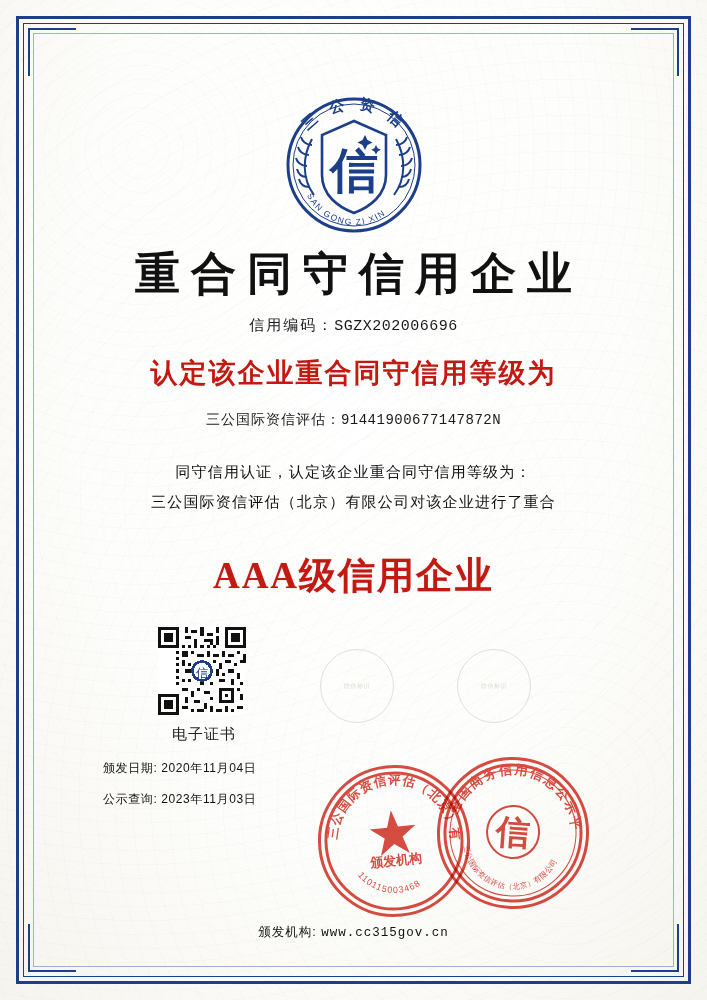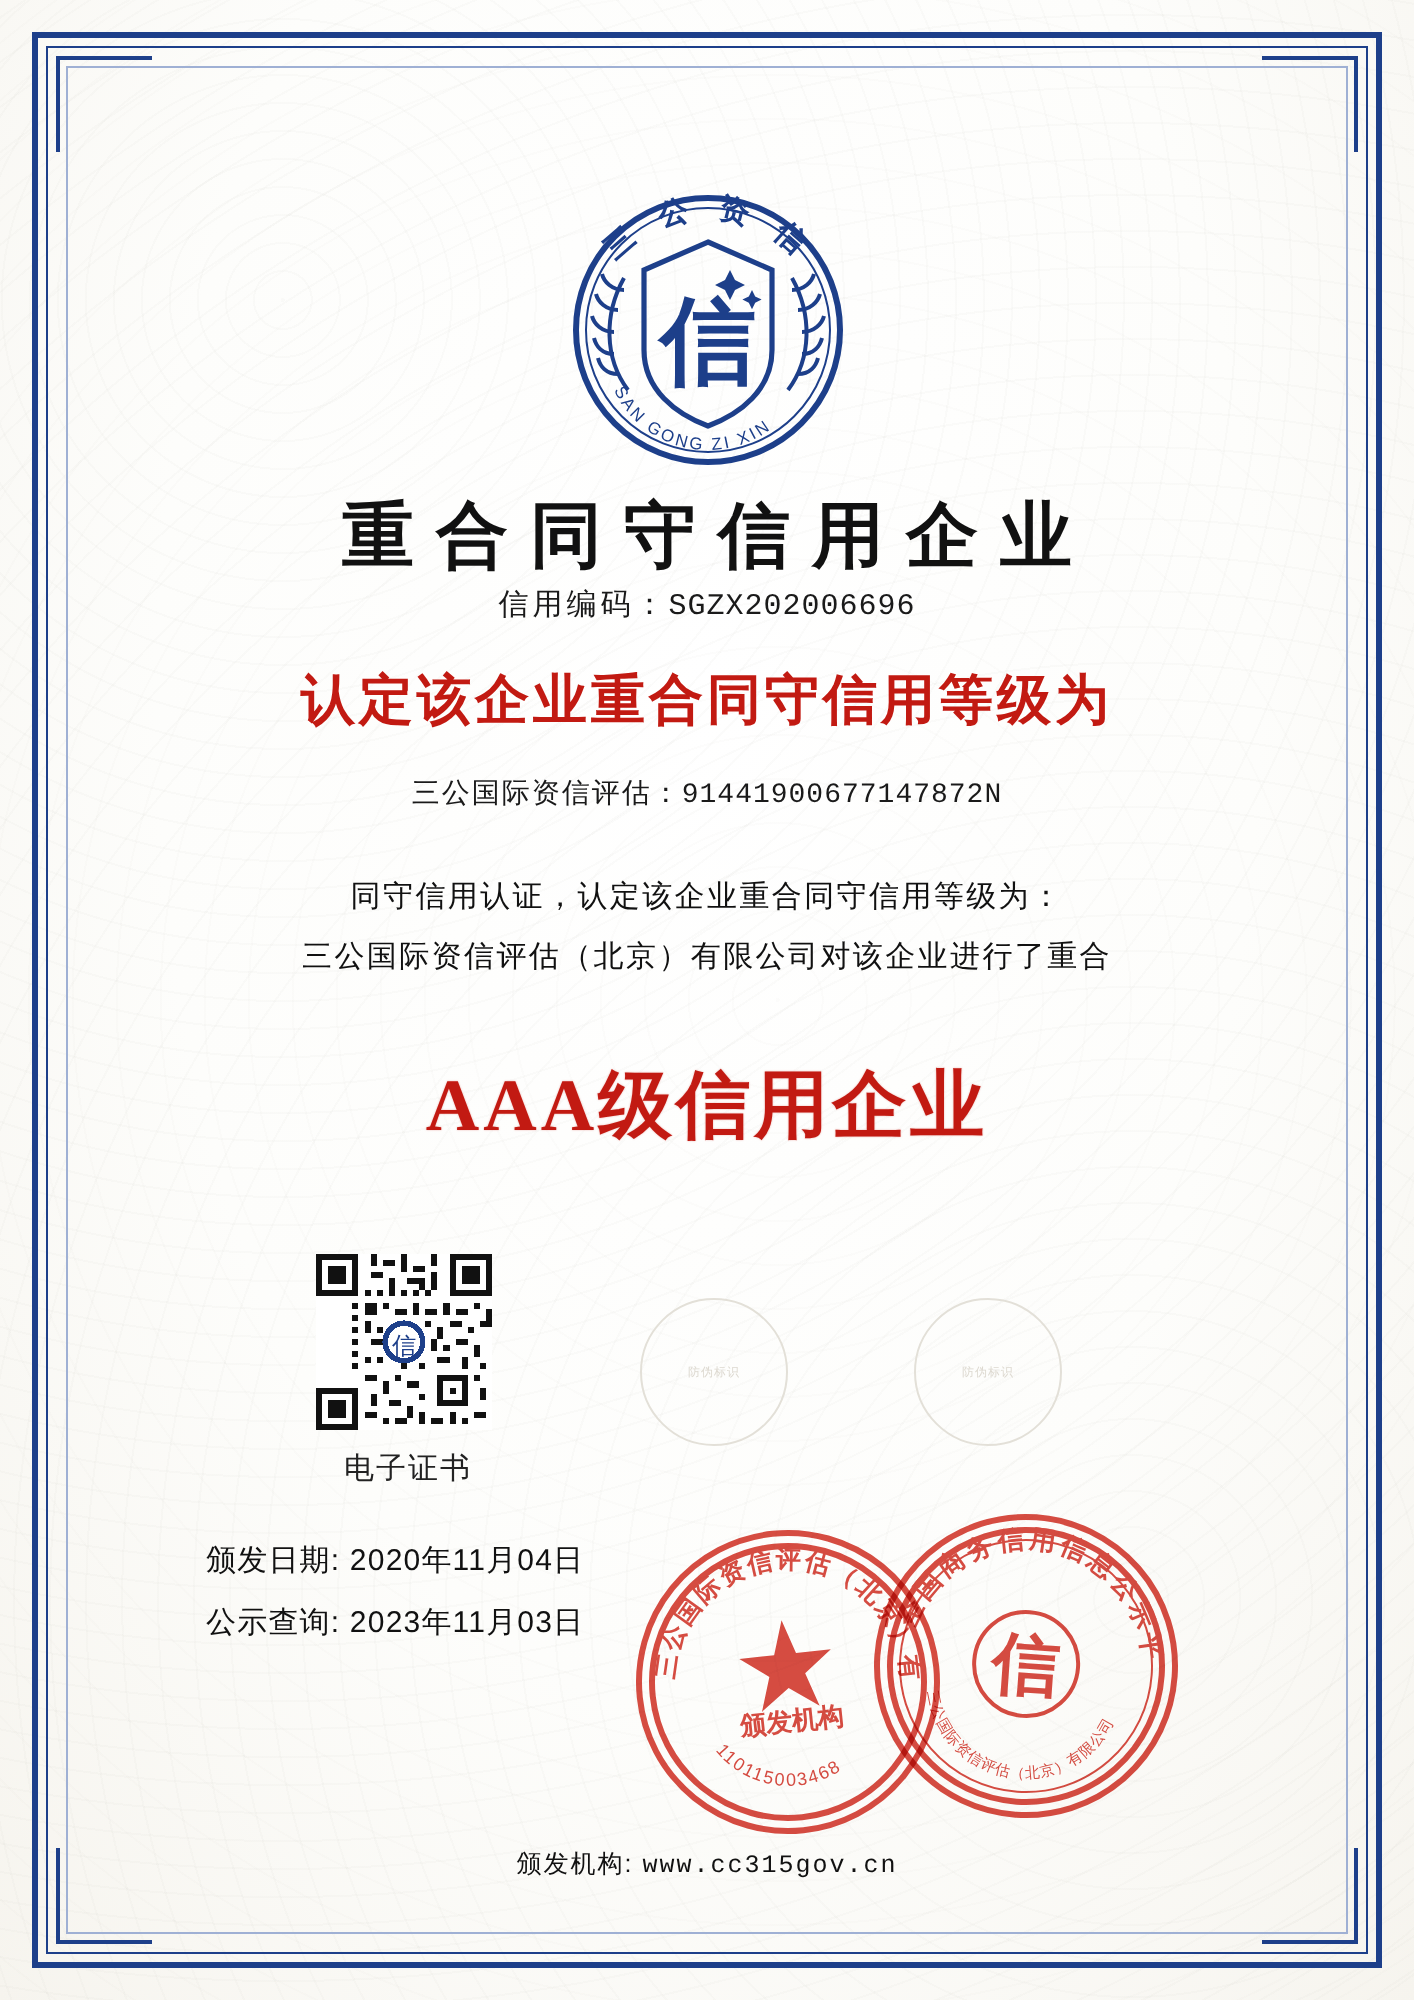--- a/index.html
+++ b/index.html
@@ -64,32 +64,32 @@
     position:relative;
     width:172px;height:155px;
     margin:38px auto 6px auto;
   }
   .emblem svg{display:block;}
 
   
   .main-title{
     font-family:"Liberation Serif", serif;
     font-weight:bold;
-    font-size:36px;
+    font-size:45px;
     letter-spacing:11px;
     color:#111111;
     margin:6px 0 0 0;
     text-indent:11px;
   }
   .credit-no{
     font-family:"Liberation Mono", monospace;
     font-size:15px;
     color:#1a1a1a;
     letter-spacing:.5px;
-    margin-top:0;
+    margin-top:12px;
   }
   .credit-no .lbl{
     font-family:"Liberation Sans", sans-serif;
     letter-spacing:2px;
   }
   .company{
     font-family:"Liberation Serif", serif;
     font-weight:bold;
     font-size:27px;
     color:#c21a12;
@@ -135,22 +135,22 @@
   .qr{
     width:88px;height:88px;
     position:relative;
     background:#ffffff;
   }
   .qr svg{display:block;}
   .qr-caption{
     font-size:15px;color:#222;margin-top:10px;letter-spacing:1px;
   }
   .dates{
-    position:absolute;left:58px;top:138px;text-align:center;
-    font-size:15px;color:#111;line-height:31px;letter-spacing:.6px;
+    position:absolute;left:58px;top:126px;text-align:center;
+    font-size:12px;color:#111;line-height:31px;letter-spacing:.6px;
   }
   .dates .d{white-space:nowrap;}
 
   
   .wm{
     position:absolute;border:1px solid #e3e0d8;border-radius:50%;
     width:72px;height:72px;
     display:flex;align-items:center;justify-content:center;
     font-size:6px;color:#ddd9d0;letter-spacing:.5px;
   }

